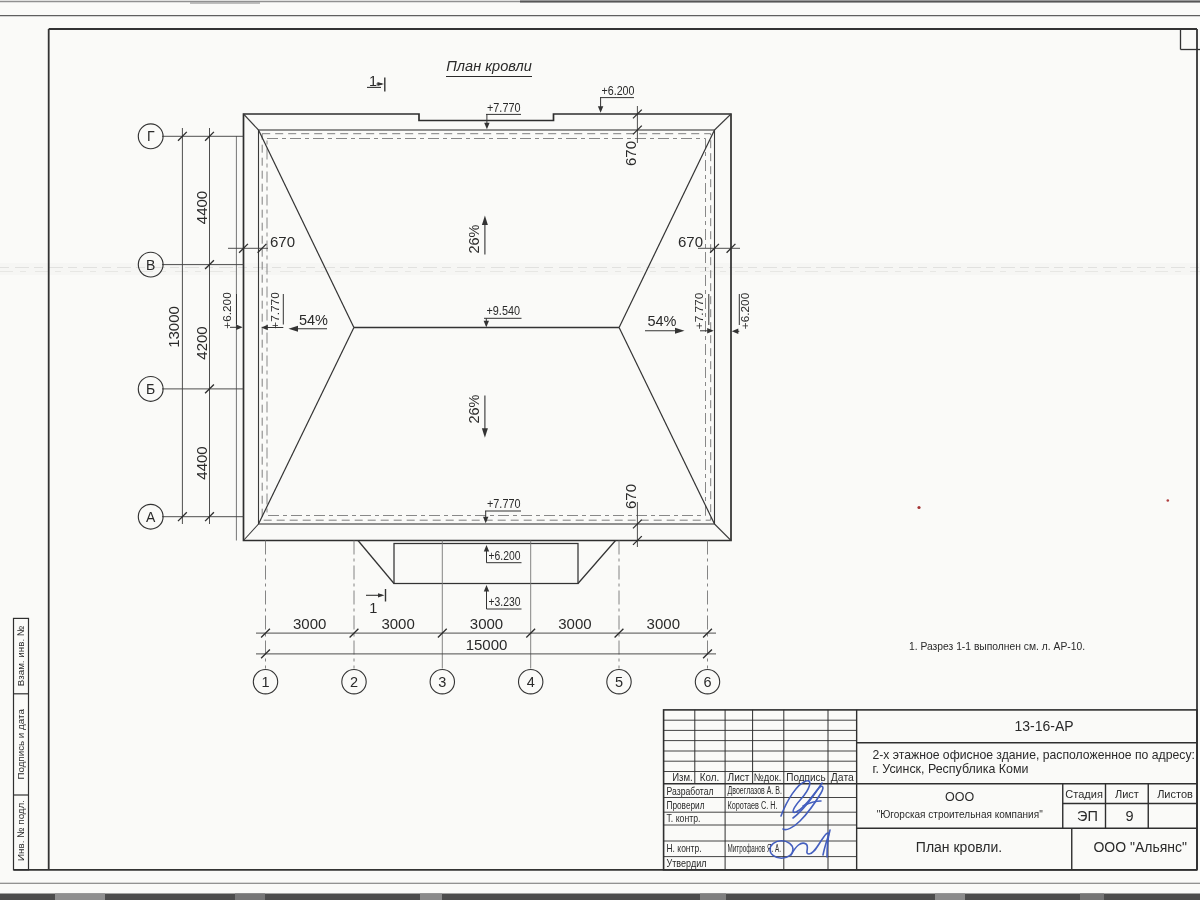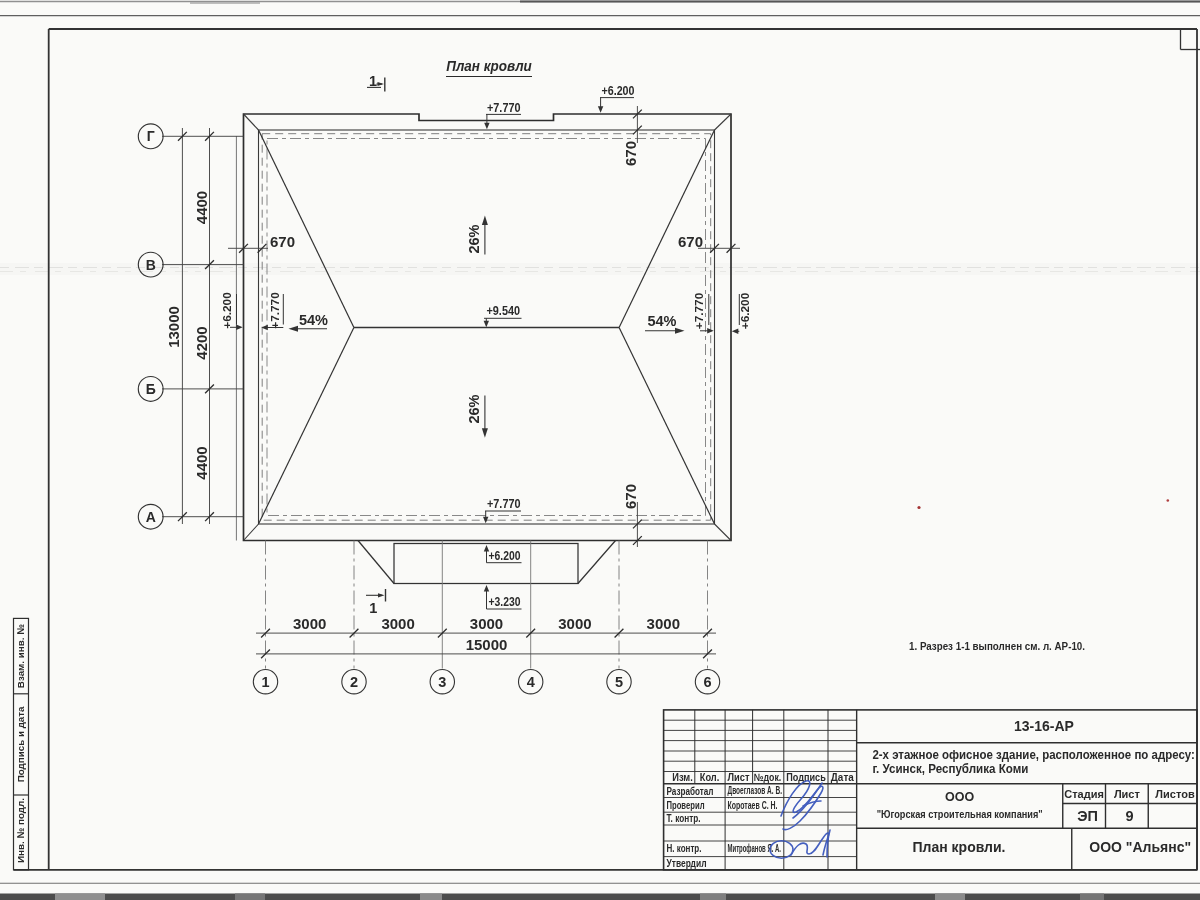--- a/index.html
+++ b/index.html
@@ -1,17 +1,17 @@
 <!DOCTYPE html>
 <html><head>
 <meta charset="utf-8">
 <style>
   html,body{margin:0;padding:0;background:#fff;}
   #sheet{position:relative;width:1200px;height:900px;background:#14b8a6;overflow:hidden;
-         font-family:"Liberation Sans", sans-serif;font-weight:bold;}
+         font-family:"Liberation Sans", sans-serif;}
   svg text{font-family:"Liberation Sans", sans-serif;fill:#2a2a2a;}
 </style>
 </head>
 <body>
 
 <div id="sheet">
 <svg width="1200" height="900" viewBox="0 0 1200 900">
 
 <rect x="0" y="0" width="1200" height="900" fill="#fafaf8"></rect>
 

